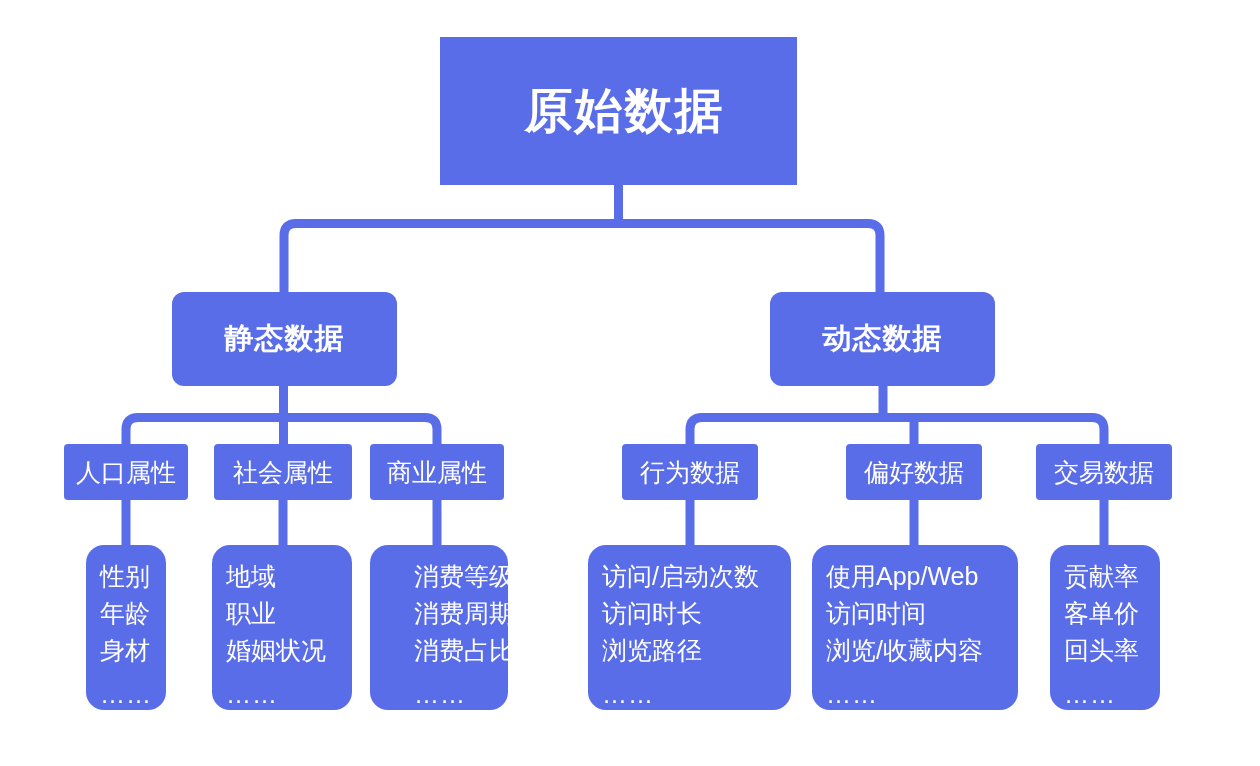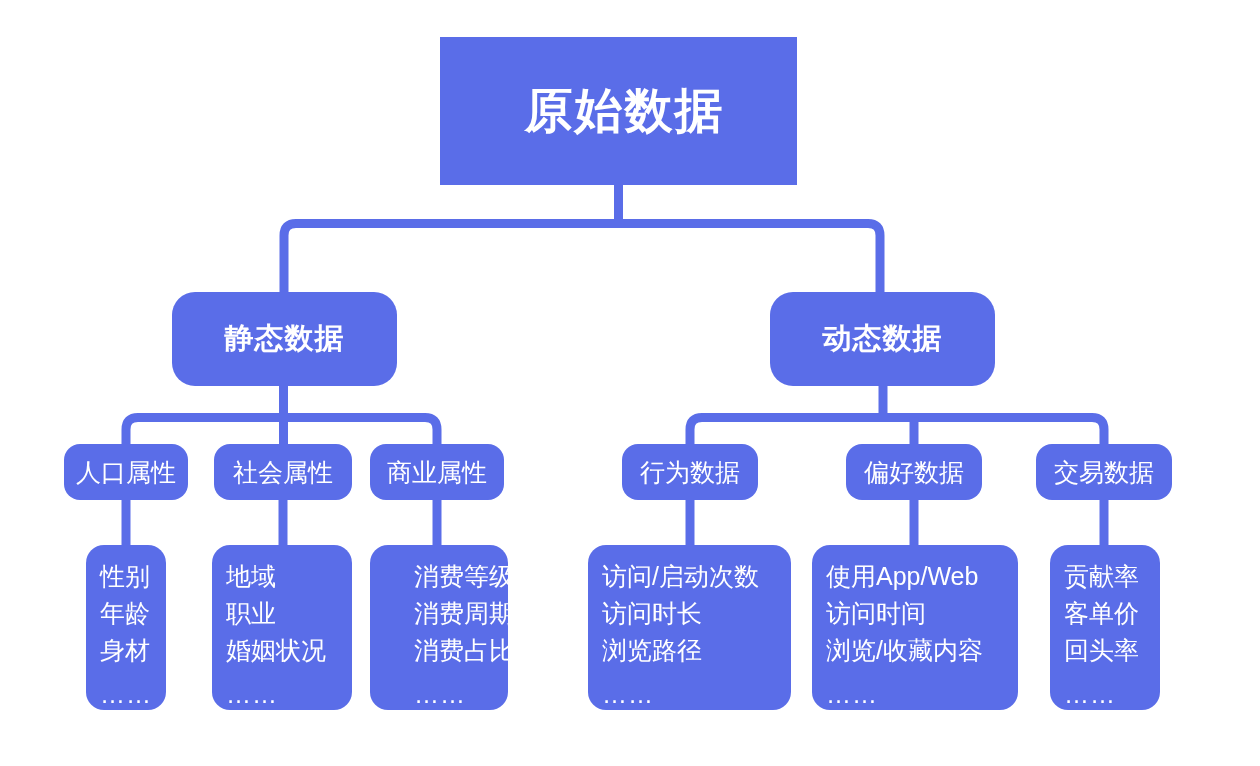--- a/index.html
+++ b/index.html
@@ -11,27 +11,27 @@
   .node{
     position:absolute;background:#5A6DE8;color:#ffffff;
     display:flex;align-items:center;justify-content:center;
     box-sizing:border-box;
   }
   .root-node{
     left:440px;top:37px;width:357px;height:148px;border-radius:0;
     font-size:48px;font-weight:bold;letter-spacing:2px;padding-left:12px;
   }
   .branch-node{
-    top:292px;width:225px;height:94px;border-radius:23px;
+    top:292px;width:225px;height:94px;border-radius:12px;
     font-size:29px;font-weight:bold;letter-spacing:1px;
   }
   .branch-static{left:172px;}
   .branch-dynamic{left:770px;}
   .cat-node{
-    top:444px;height:56px;border-radius:16px;font-size:25px;font-weight:400;text-align:center;
+    top:444px;height:56px;border-radius:4px;font-size:25px;font-weight:400;text-align:center;
   }
   .cat-1{left:64px;width:124px;}
   .cat-2{left:214px;width:138px;}
   .cat-3{left:370px;width:134px;}
   .cat-4{left:622px;width:136px;}
   .cat-5{left:846px;width:136px;}
   .cat-6{left:1036px;width:136px;}
   .leaf-node{
     top:545px;height:165px;border-radius:18px;
     display:block;padding:13px 8px 0 14px;

